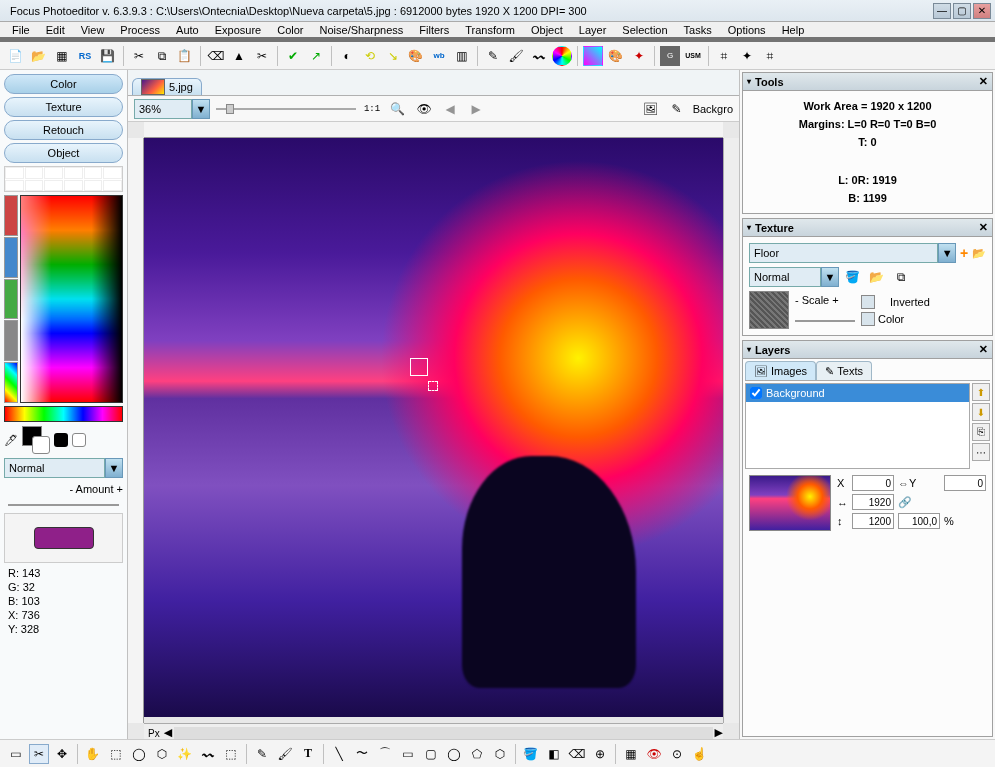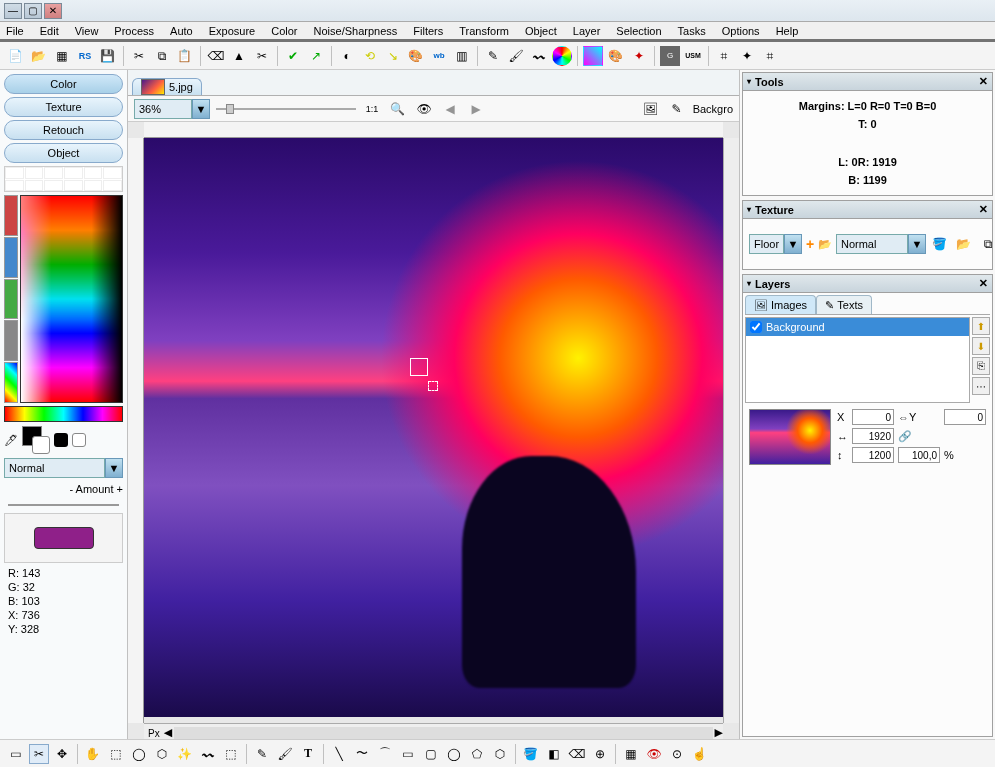--- a/index.html
+++ b/index.html
@@ -4,21 +4,21 @@
 <style>
 * { box-sizing: border-box; margin: 0; padding: 0; font-family: Tahoma, Arial, sans-serif; font-size: 11px; }
 body { background: #fff; width: 995px; height: 767px; overflow: hidden; display: flex; flex-direction: column; }
 
 .titlebar { height: 22px; background: linear-gradient(#e9f0f5,#dde6ee); display: flex; align-items: center; padding: 0 4px; font-size: 12px; color: #000; border-bottom: 1px solid #aaa; }
 .titlebar .title { flex: 1; padding-left: 6px; }
 .winbtns { display: flex; gap: 2px; }
 .winbtn { width: 18px; height: 16px; background: linear-gradient(#d0dce6,#b8c8d6); border: 1px solid #7a8a98; display: flex; align-items: center; justify-content: center; font-size: 10px; cursor: pointer; }
 .winbtn.close { background: linear-gradient(#e8a0a0,#d08080); }
 
-.menubar { height: 20px; background: #f0f0f0; display: flex; align-items: center; padding: 0 0; gap: 4px; border-bottom: 3px solid #737373; }
+.menubar { height: 20px; background: #f0f0f0; display: flex; align-items: center; padding: 0 6px; gap: 4px; border-bottom: 5px solid #737373; }
 .menubar span { padding: 2px 6px; cursor: pointer; }
 
 .toolbar1 { height: 28px; background: #f4f4f4; border-bottom: 1px solid #ccc; display: flex; align-items: center; padding: 2px 6px; gap: 3px; }
 .tbtn { width: 20px; height: 20px; display: flex; align-items: center; justify-content: center; border: 1px solid transparent; cursor: pointer; font-size: 12px; }
 .tsep { width: 1px; height: 20px; background: #c0c0c0; margin: 0 2px; }
 
 .main-area { flex: 1; display: flex; min-height: 0; }
 .left-panel { width: 128px; background: #f8fafb; border-right: 1px solid #c0c0c0; display: flex; flex-direction: column; padding: 4px; gap: 3px; overflow: hidden; }
 .pillbtn { height: 20px; background: linear-gradient(#e8f4fc,#c8e0f0); border: 1px solid #88aacc; border-radius: 10px; display: flex; align-items: center; justify-content: center; cursor: pointer; font-size: 11px; }
 .pillbtn.active { background: linear-gradient(#d0e8f8,#a8d0e8); }
@@ -102,20 +102,21 @@
 .layer-fields { display:grid; grid-template-columns:auto 42px auto 42px; gap:3px 4px; align-items:center; font-size:11px;}
 .layer-fields input { width:42px; height:16px; font-size:10px; text-align:right; padding:0 2px; border:1px solid #999; }
 
 .bottom-toolbar { height:28px; background:#f4f4f4; border-top:1px solid #ccc; display:flex; align-items:center; padding:2px 6px; gap:3px; overflow:hidden; }
 .grad-rainbow { background: conic-gradient(red,yellow,lime,cyan,blue,magenta,red); border-radius:50%; }
 </style>
 </head>
 <body>
 
 <div class="titlebar">
+  <span class="title">Focus Photoeditor v. 6.3.9.3 :  C:\Users\Ontecnia\Desktop\Nueva carpeta\5.jpg : 6912000 bytes       1920 X 1200 DPI= 300</span>
   <div class="winbtns">
     <div class="winbtn">—</div>
     <div class="winbtn">▢</div>
     <div class="winbtn close">✕</div>
   </div>
 </div>
 
 <div class="menubar">
   <span>File</span>
   <span>Edit</span>
@@ -252,21 +253,21 @@
     </div>
 
     <div class="zoom-row">
       <div class="dropdown zoom-combo">
         <div class="dd-body">36%</div>
         <div class="dd-arrow">▼</div>
       </div>
       <div class="zoom-slider">
           <div class="thumb"></div>
         </div>
-      <div class="tbtn" style="font-size:9px;">1:1</div>
+      <div class="tbtn" style="font-size:9px;font-family:Liberation Mono, monospace;">1:1</div>
       <div class="tbtn">🔍</div>
       <div class="tbtn">👁</div>
       <div class="tbtn" style="opacity:.4;">◀</div>
       <div class="tbtn" style="opacity:.4;">▶</div>
       <div style="flex:1"></div>
       <div class="tbtn">🖼</div>
       <div class="tbtn">✎</div>
       <span>Backgro</span>
     </div>
 
@@ -291,37 +292,38 @@
 
   <div class="right-panel">
 
     <div class="panel">
       <div class="panel-header">
         <span class="tri">▾</span>
         <span>Tools</span>
         <span class="x">✕</span>
       </div>
       <div class="panel-body tools-body">
+        <div>Work Area = 1920 x 1200</div>
         <div>Margins: L=0 R=0 T=0 B=0</div>
         <div>T: 0</div>
         <div class="row">
           <span>L: 0</span>
           <span>R: 1919</span>
         </div>
         <div>B: 1199</div>
       </div>
     </div>
 
     <div class="panel">
       <div class="panel-header">
         <span class="tri">▾</span>
         <span>Texture</span>
         <span class="x">✕</span>
       </div>
-      <div class="panel-body" style="display:flex;flex-direction:row;gap:4px;">
+      <div class="panel-body" style="display:flex;flex-direction:column;gap:4px;">
         <div style="display:flex;gap:4px;align-items:center;">
           <div class="dropdown" style="flex:1;">
             <div class="dd-body">Floor</div>
             <div class="dd-arrow">▼</div>
           </div>
           <span style="color:#f80;font-weight:bold;font-size:14px;">+</span>
           <span>📂</span>
         </div>
         <div style="display:flex;gap:4px;align-items:center;">
           <div class="dropdown" style="width:90px;">

